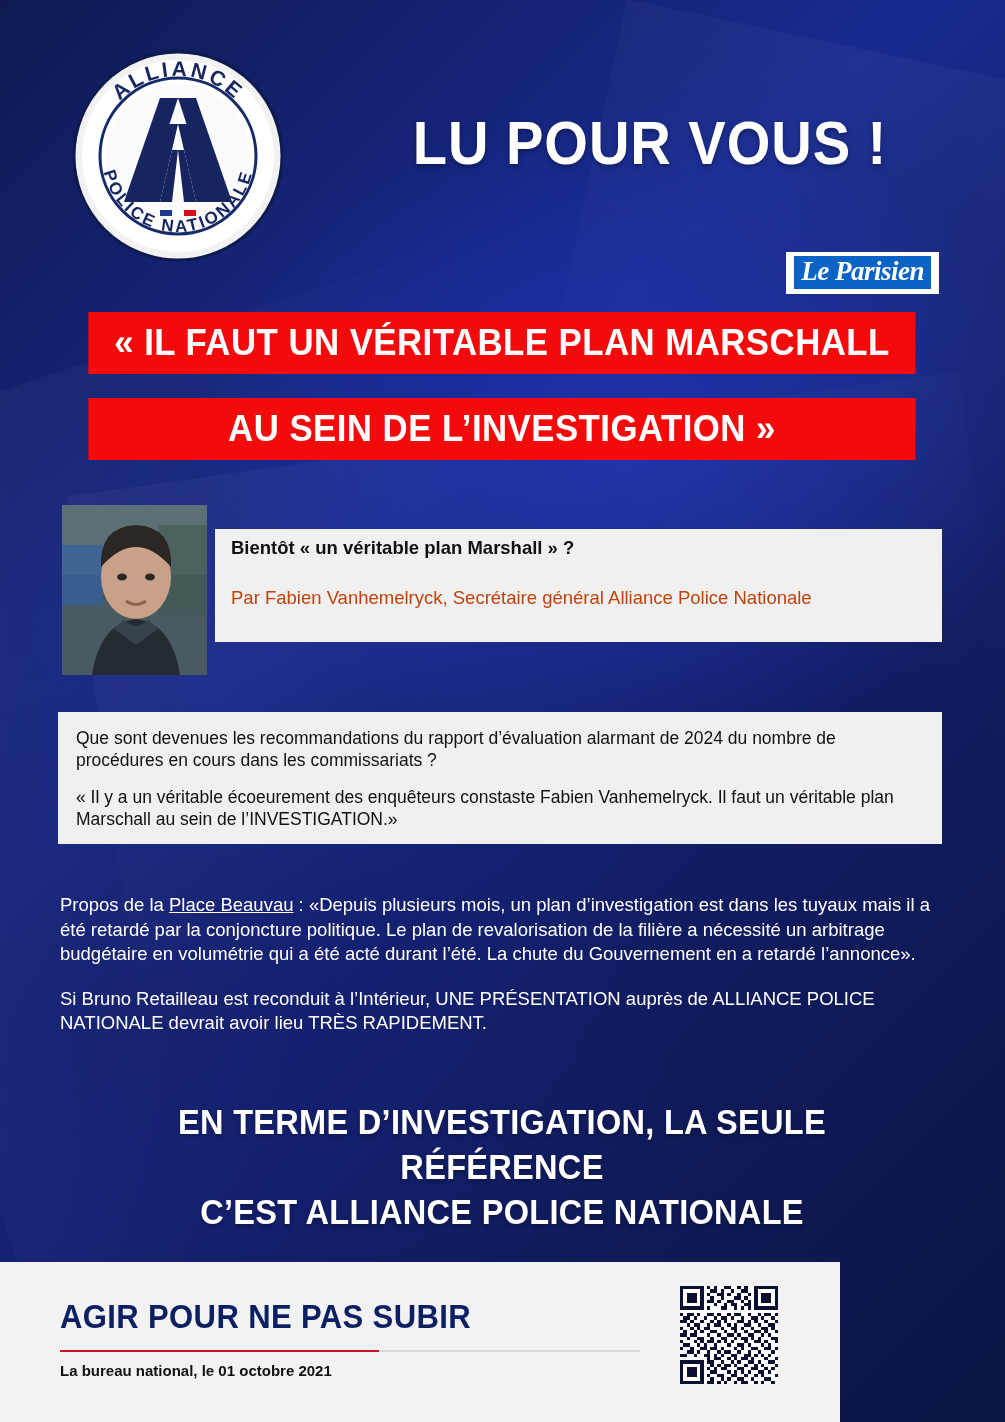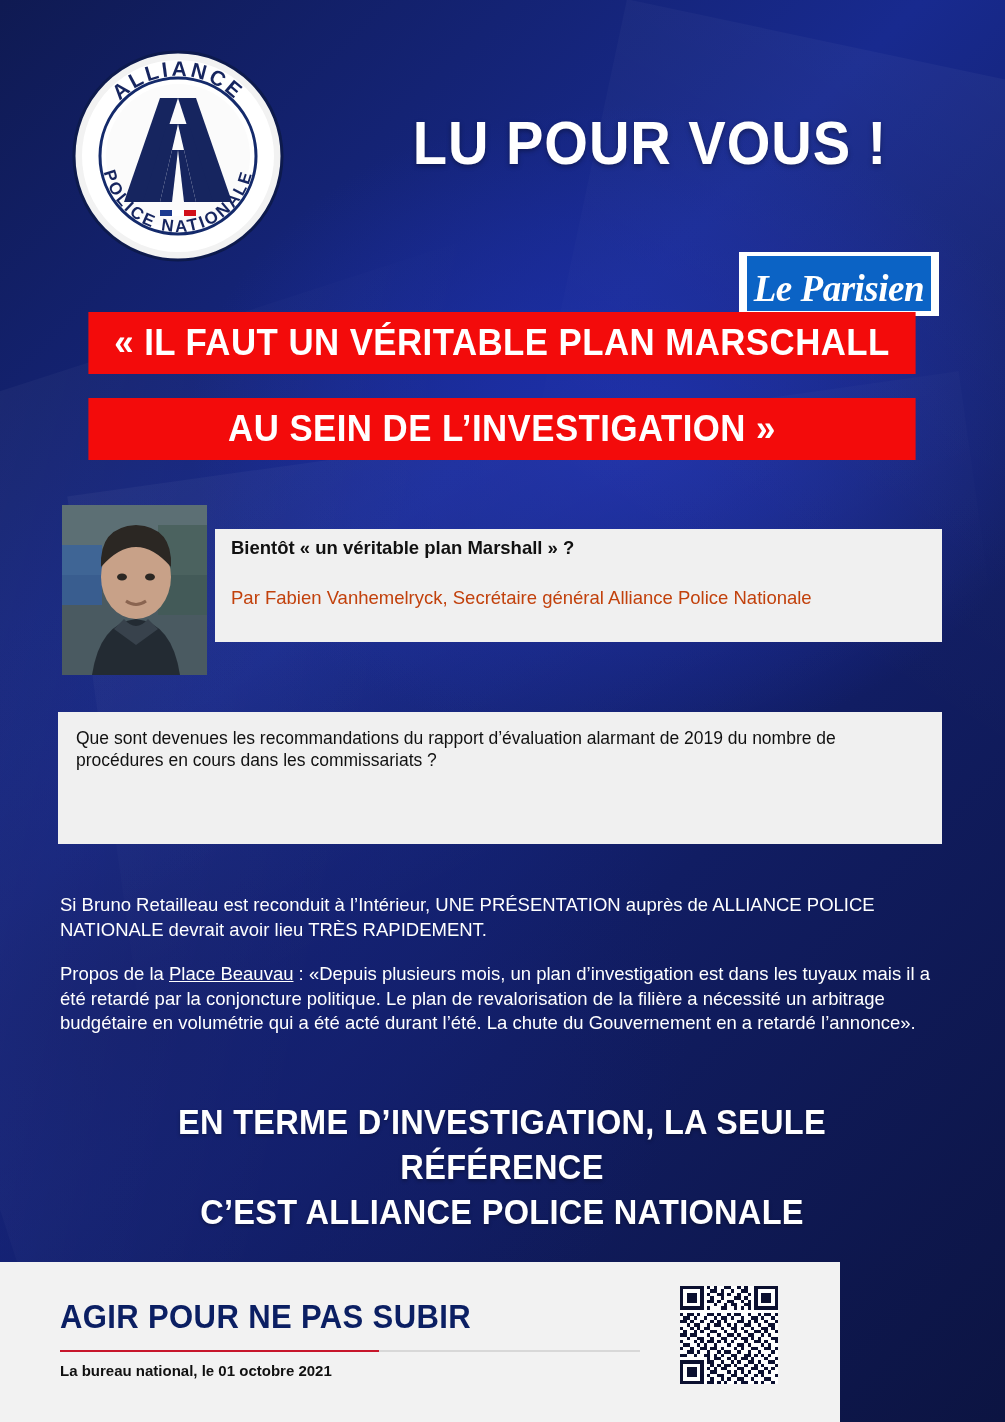--- a/index.html
+++ b/index.html
@@ -75,22 +75,22 @@
     background: #ffffff;
     padding: 4px 8px 5px 8px;
     line-height: 1;
   }
   .source-badge .inner {
     background: #0b63c5;
     color: #ffffff;
     font-family: "Liberation Serif", serif;
     font-weight: bold;
     font-style: italic;
-    font-size: 37px;
-    padding: 14px 7px 4px 7px;
+    font-size: 27px;
+    padding: 2px 7px 4px 7px;
     display: inline-block;
     letter-spacing: -0.5px;
   }
 
   
   .red-band {
     position: absolute;
     left: 62px;
     width: 880px;
     background: #f30b0b;
@@ -286,26 +286,27 @@
       <path d="M62 114 q12 14 24 0 l10 10 -22 16 -22 -16 z" fill="#38424c"></path>
     </svg>
   </div>
 
   <div class="byline-box">
     <div class="byline-title">Bientôt « un véritable plan Marshall » ?</div>
     <div class="byline-sub">Par Fabien Vanhemelryck, Secrétaire général Alliance Police Nationale</div>
   </div>
 
   <div class="quote-box">
-    <p>Que sont devenues les recommandations du rapport d’évaluation alarmant de 2019 du nombre de procédures en cours dans les commissariats ?</p>
+    <p>Que sont devenues les recommandations du rapport d’évaluation alarmant de 2024 du nombre de procédures en cours dans les commissariats ?</p>
+    <p>« Il y a un véritable écoeurement des enquêteurs constaste Fabien Vanhemelryck. Il faut un véritable plan Marschall au sein de l’INVESTIGATION.»</p>
   </div>
 
   <div class="body-text">
+    <p><span>Propos de la </span><span class="u">Place Beauvau</span><span> : «Depuis plusieurs mois, un plan d’investigation est dans les tuyaux mais il a été retardé par la conjoncture politique. Le plan de revalorisation de la filière a nécessité un arbitrage budgétaire en volumétrie qui a été acté durant l’été. La chute du Gouvernement en a retardé l’annonce».</span></p>
     <p>Si Bruno Retailleau est reconduit à l’Intérieur, UNE PRÉSENTATION auprès de ALLIANCE POLICE NATIONALE devrait avoir lieu TRÈS RAPIDEMENT.</p>
-    <p><span>Propos de la </span><span class="u">Place Beauvau</span><span> : «Depuis plusieurs mois, un plan d’investigation est dans les tuyaux mais il a été retardé par la conjoncture politique. Le plan de revalorisation de la filière a nécessité un arbitrage budgétaire en volumétrie qui a été acté durant l’été. La chute du Gouvernement en a retardé l’annonce».</span></p>
   </div>
 
   <div class="slogan">
     <div>EN TERME D’INVESTIGATION, LA SEULE RÉFÉRENCE</div>
     <div>C’EST ALLIANCE POLICE NATIONALE</div>
   </div>
 
   <div class="footer">
     <div class="footer-title">AGIR POUR NE PAS SUBIR</div>
     <div class="footer-rule"></div>

